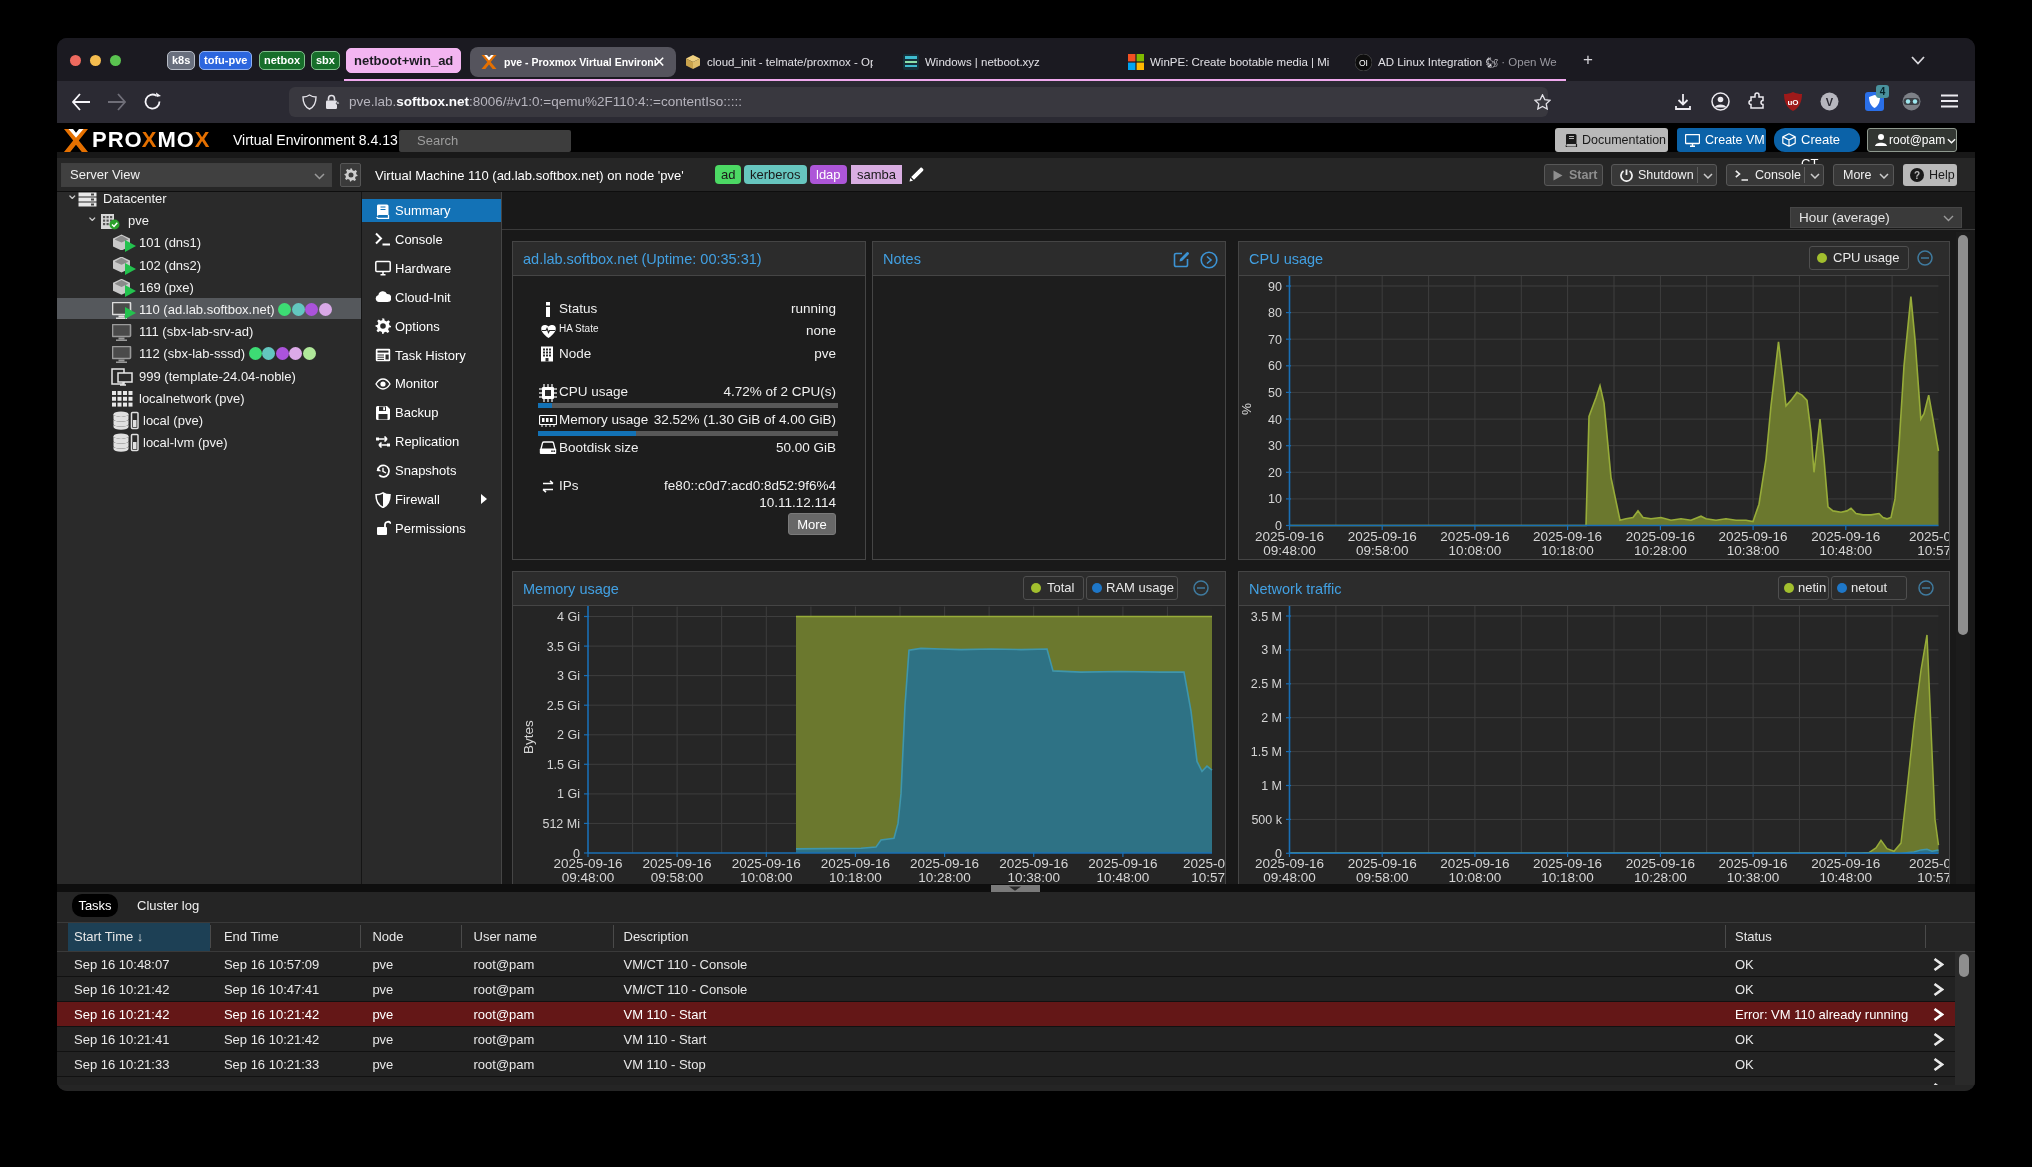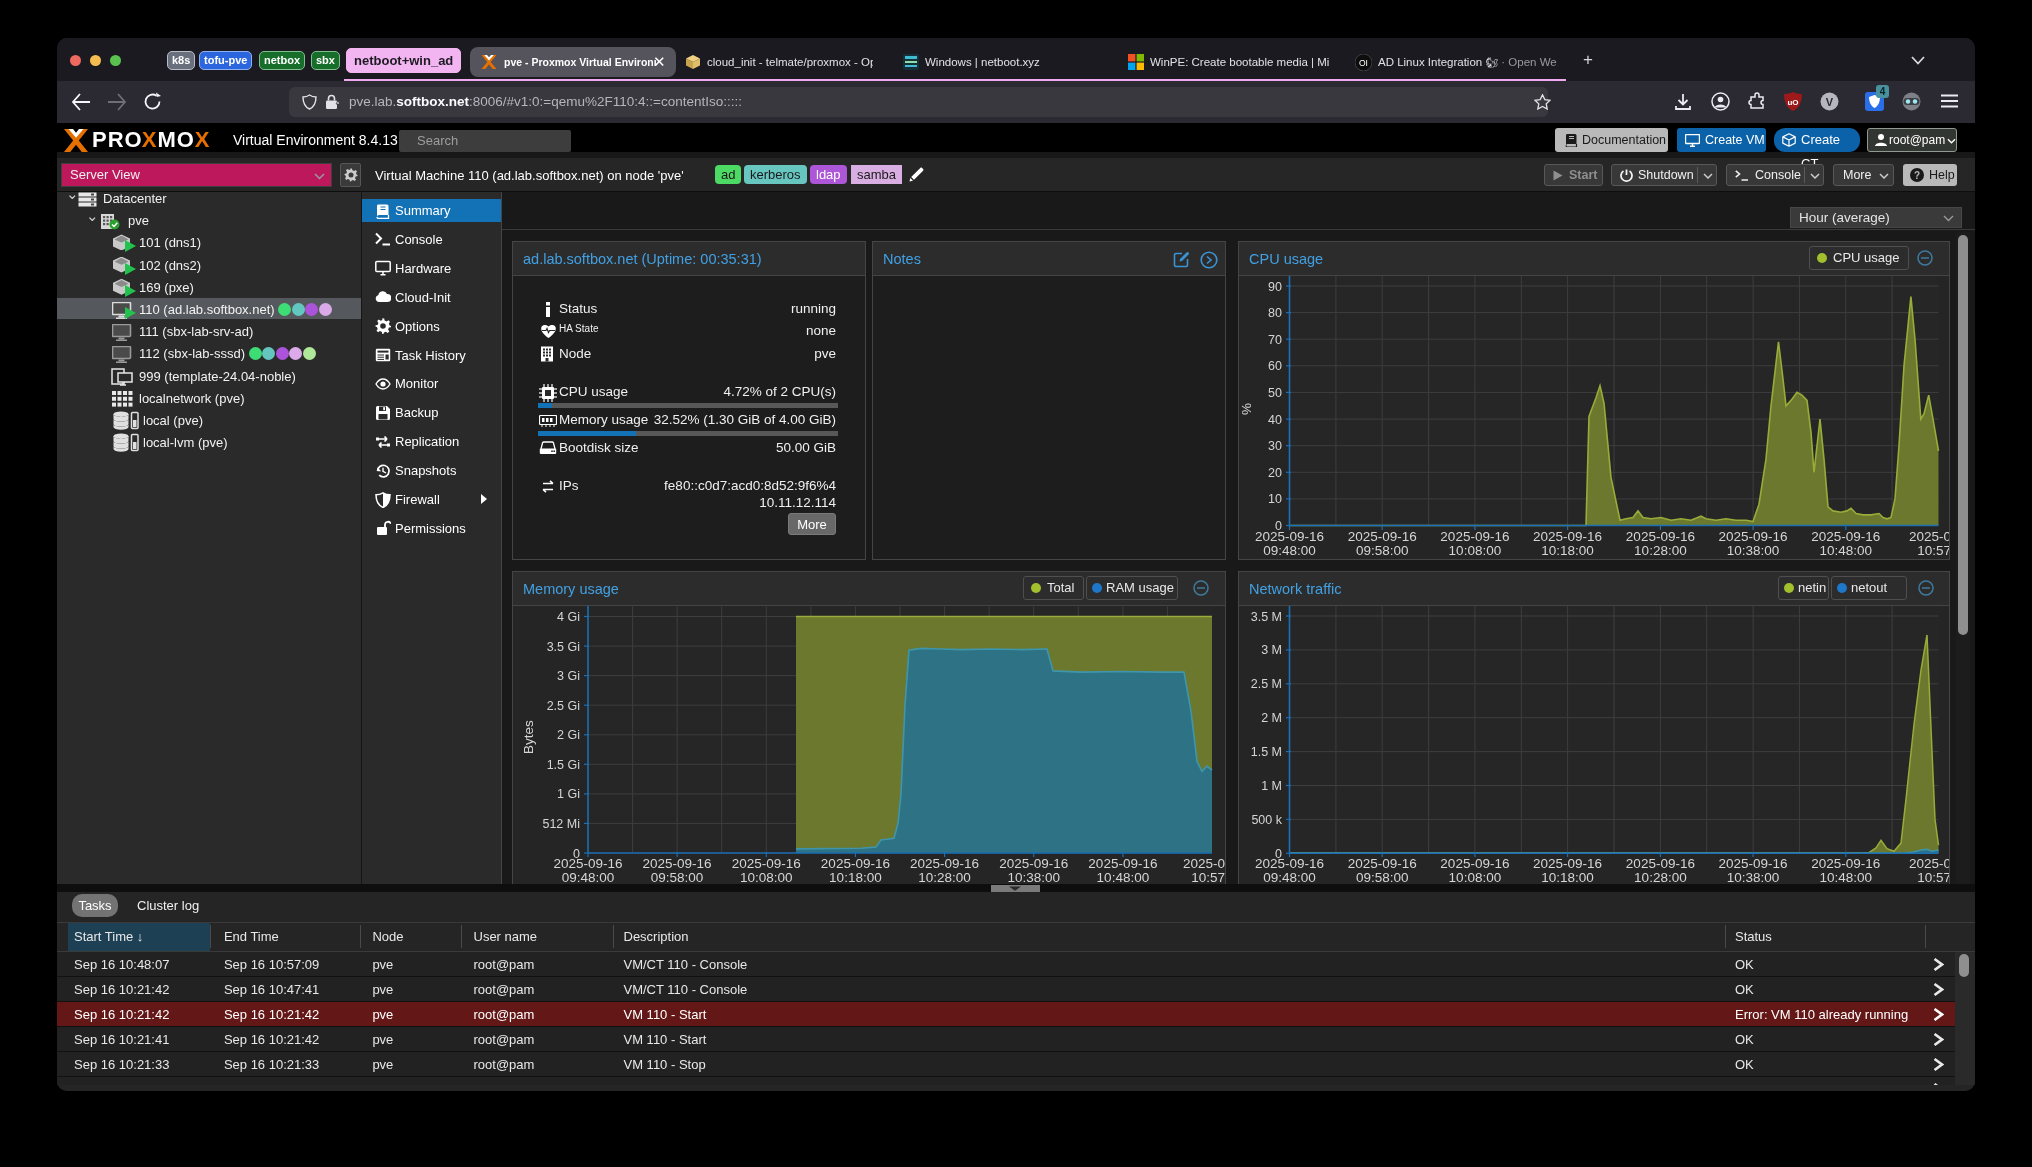--- a/index.html
+++ b/index.html
@@ -209,21 +209,21 @@
       <svg class="abs" style="left:6px;top:4px;" width="14" height="14" viewBox="0 0 14 14">
           <circle cx="7" cy="4" r="3" fill="#fff"></circle>
           <path d="M1 13 C1.5 8.5 12.5 8.5 13 13 Z" fill="#fff"></path>
         </svg>
       <span style="position:absolute;left:21px;font-size:12px;">root@pam</span>
       <svg class="abs" style="left:79px;top:9px;" width="9" height="6" viewBox="0 0 10 6">
           <path d="M1 1 L5 5 L9 1" stroke="#fff" stroke-width="1.5" fill="none"></path>
         </svg>
     </div>
 
-    <div class="abs" style="left:4px;top:40px;width:271px;height:24px;background:#be185d;border:1px solid #3f3f3f;color:#f0f0f0;font-size:13px;line-height:22px;">
+    <div class="abs" style="left:4px;top:40px;width:271px;height:24px;background:#404040;border:1px solid #3f3f3f;color:#f0f0f0;font-size:13px;line-height:22px;">
       <span style="position:absolute;left:8px;">Server View</span>
       <svg class="abs" style="left:252px;top:9px;" width="11" height="7" viewBox="0 0 11 7">
           <path d="M1 1 L5.5 5.5 L10 1" stroke="#9a9a9a" stroke-width="1.5" fill="none"></path>
         </svg>
     </div>
     <div class="abs" style="left:283px;top:40px;width:21px;height:24px;background:#3a3a3a;border:1px solid #565656;border-radius:2px;">
       <svg class="abs" style="left:3px;top:4px;" width="14" height="14" viewBox="0 0 14 14">
           <path d="M7 4.5 A2.5 2.5 0 1 0 7 9.5 A2.5 2.5 0 1 0 7 4.5 M6 0.5 L8 0.5 L8.4 2.3 L10.1 3 L11.7 2 L13 3.4 L12 5 L12.7 6.7 L13.5 7 L13.5 8 L11.7 8.4 L11 10.1 L12 11.7 L10.6 13 L9 12 L7.3 12.7 L7 13.5 L6 13.5 L5.6 11.7 L3.9 11 L2.3 12 L1 10.6 L2 9 L1.3 7.3 L0.5 7 L0.5 6 L2.3 5.6 L3 3.9 L2 2.3 L3.4 1 L5 2 L6.7 1.3 Z" fill="#ccc"></path>
         </svg>
     </div>
@@ -873,21 +873,21 @@
 </div>
 <div style="position:absolute;left:1454px;top:40px;width:14px;height:652px;background:#1c1c1c;"></div>
 <div style="position:absolute;left:1456px;top:43px;width:10px;height:400px;background:#8f8f8f;border-radius:5px;"></div>
 </div>
     <div style="position:absolute;left:0;top:761px;width:1918px;height:8px;background:#0e0e0e;"></div>
       <div style="position:absolute;left:934px;top:761.5px;width:49px;height:7px;background:#7a7a7a;"></div>
       <svg style="position:absolute;left:951px;top:763px;" width="14" height="5" viewBox="0 0 14 5">
         <path d="M1 0.5 L13 0.5 L7 4.8 Z" fill="#2a2a2a"></path>
       </svg>
       <div id="tasks">
-        <div style="position:absolute;left:15px;top:2px;width:46px;height:23px;background:#737373;border-radius:10px;color:#fff;font-size:13px;text-align:center;line-height:23px;">Tasks</div>
+        <div style="position:absolute;left:15px;top:2px;width:46px;height:23px;background:#000000;border-radius:10px;color:#fff;font-size:13px;text-align:center;line-height:23px;">Tasks</div>
         <div style="position:absolute;left:80px;top:2px;height:23px;color:#f0f0f0;font-size:13px;line-height:23px;">Cluster log</div>
         <div style="position:absolute;left:0;top:29.5px;width:1918px;height:30px;background:#252525;border-top:1px solid #3a3a3a;border-bottom:1px solid #3a3a3a;"></div>
         <div style="position:absolute;left:11px;top:30.5px;width:141.7px;height:28px;background:#1d4055;"></div>
         <div style="position:absolute;left:17px;top:30px;height:29px;line-height:29px;color:#e8e8e8;font-size:13px;">Start Time ↓</div>
         <div style="position:absolute;left:166.9px;top:30px;height:29px;line-height:29px;color:#e8e8e8;font-size:13px;">End Time</div>
         <div style="position:absolute;left:315.4px;top:30px;height:29px;line-height:29px;color:#e8e8e8;font-size:13px;">Node</div>
         <div style="position:absolute;left:416.5px;top:30px;height:29px;line-height:29px;color:#e8e8e8;font-size:13px;">User name</div>
         <div style="position:absolute;left:566.5px;top:30px;height:29px;line-height:29px;color:#e8e8e8;font-size:13px;">Description</div>
         <div style="position:absolute;left:1678px;top:30px;height:29px;line-height:29px;color:#e8e8e8;font-size:13px;">Status</div>
         <div style="position:absolute;left:152.7px;top:33px;width:1px;height:23px;background:#4a4a4a;"></div>

